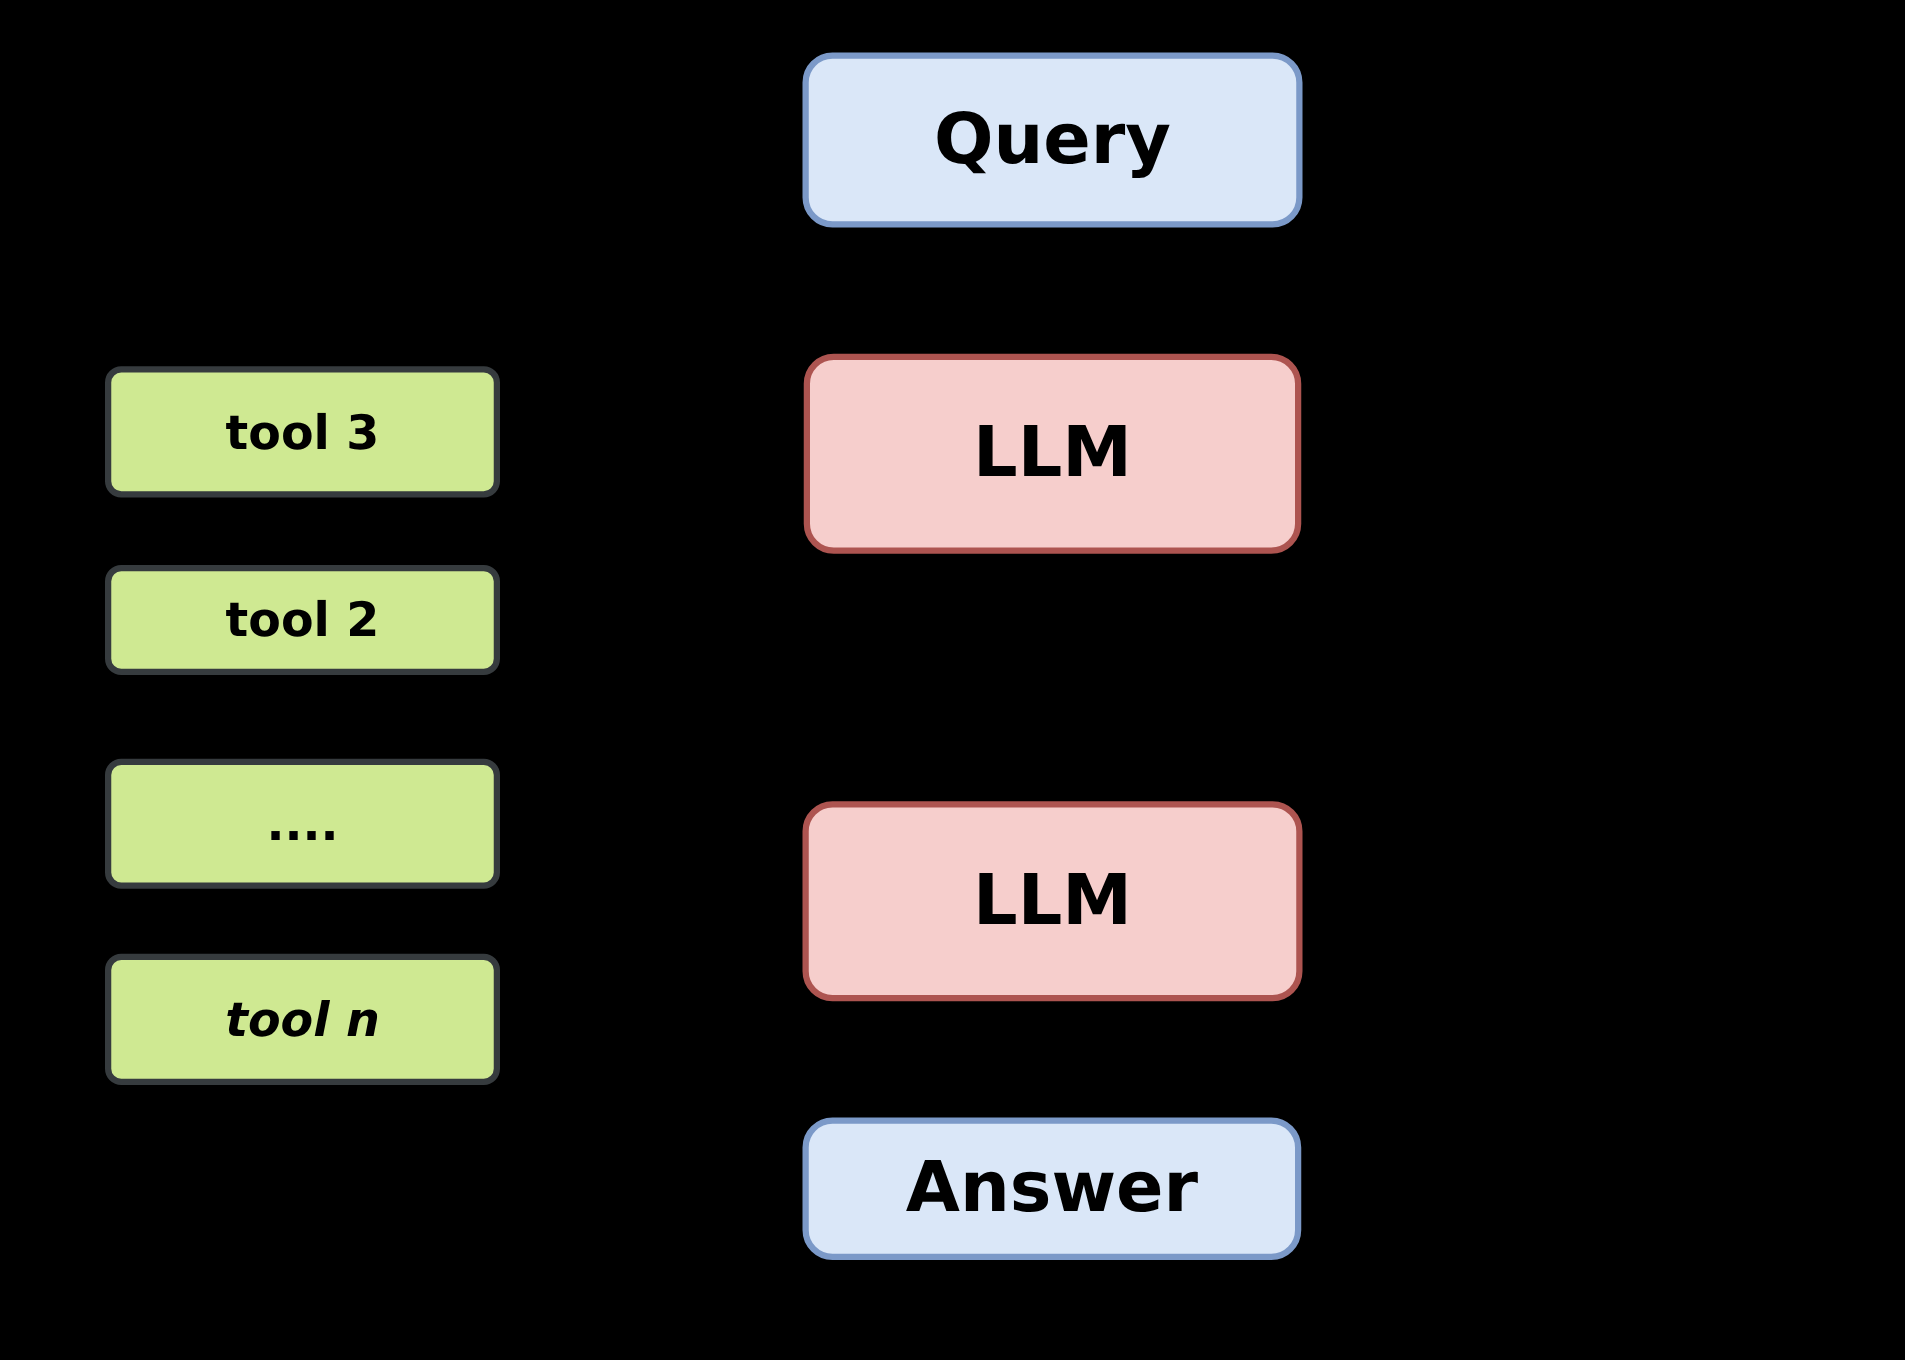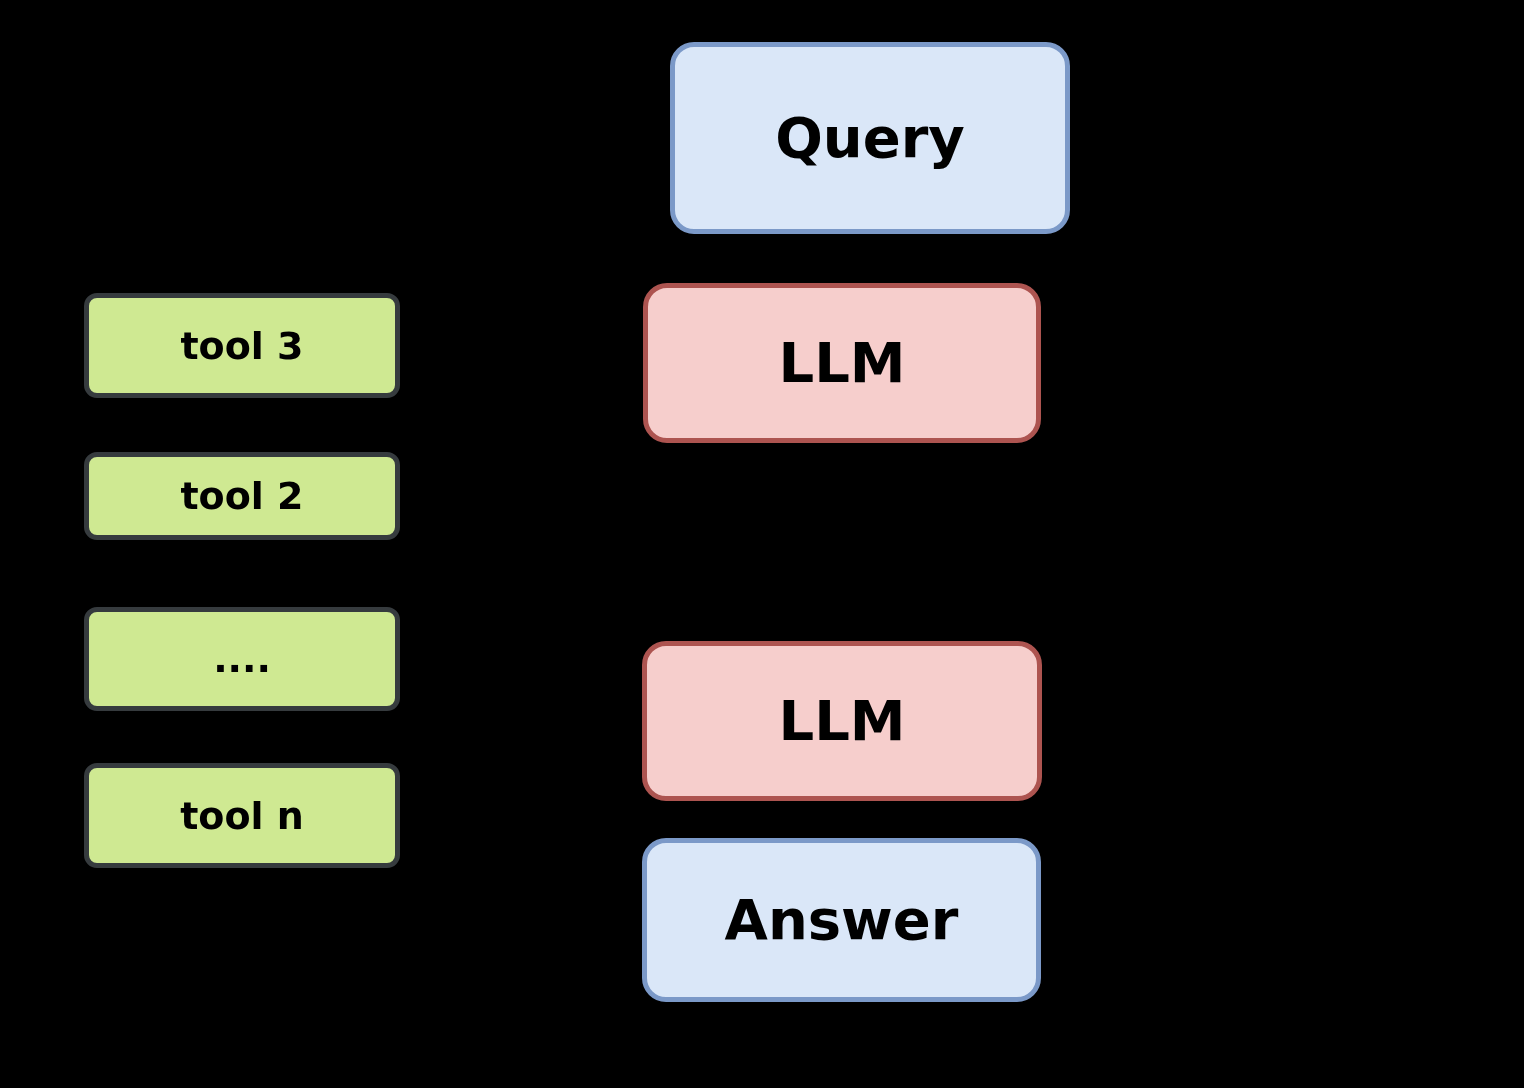--- a/index.html
+++ b/index.html
@@ -66,33 +66,33 @@
   </div>
 
   <div class="node tool" style="left:84px;top:452px;width:316px;height:88px;">
     <span class="label">tool 2</span>
   </div>
 
   <div class="node tool" style="left:84px;top:607px;width:316px;height:104px;">
     <span class="label">....</span>
   </div>
 
-  <div class="node tool" style="left:84px;top:763px;width:316px;height:105px;">
+  <div class="node tool" style="left:84px;top:763px;width:316px;height:105px;font-style:italic;">
     <span class="label">tool n</span>
   </div>
 
-  <div class="node io" style="left:642px;top:42px;width:400px;height:192px;margin-left:28px;">
+  <div class="node io" style="left:642px;top:42px;width:400px;height:140px;">
     <span class="label">Query</span>
   </div>
 
   <div class="node llm" style="left:643px;top:283px;width:398px;height:160px;">
     <span class="label">LLM</span>
   </div>
 
   <div class="node llm" style="left:642px;top:641px;width:400px;height:160px;">
     <span class="label">LLM</span>
   </div>
 
-  <div class="node io" style="left:642px;top:838px;width:399px;height:164px;">
+  <div class="node io" style="left:642px;top:894px;width:399px;height:114px;">
     <span class="label">Answer</span>
   </div>
 
 </div>
 
 </body></html>

